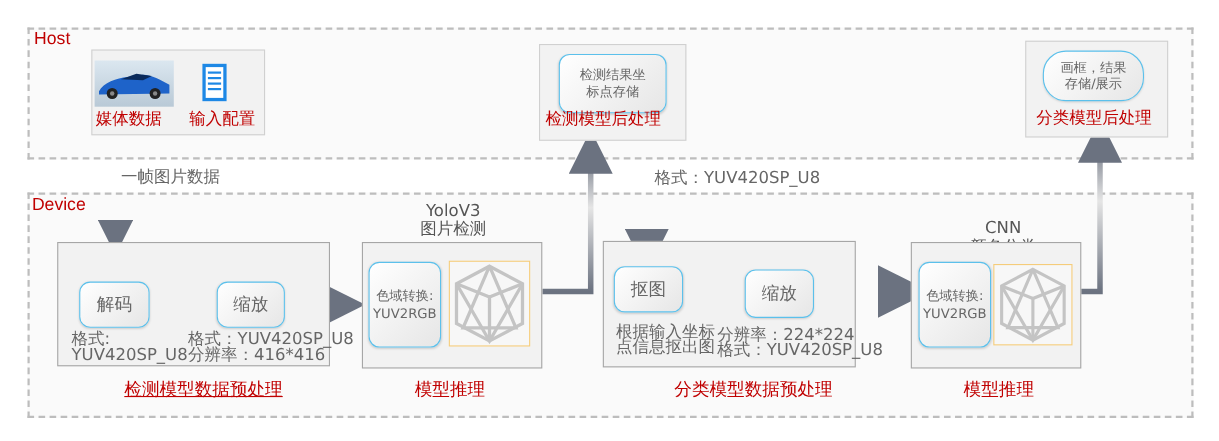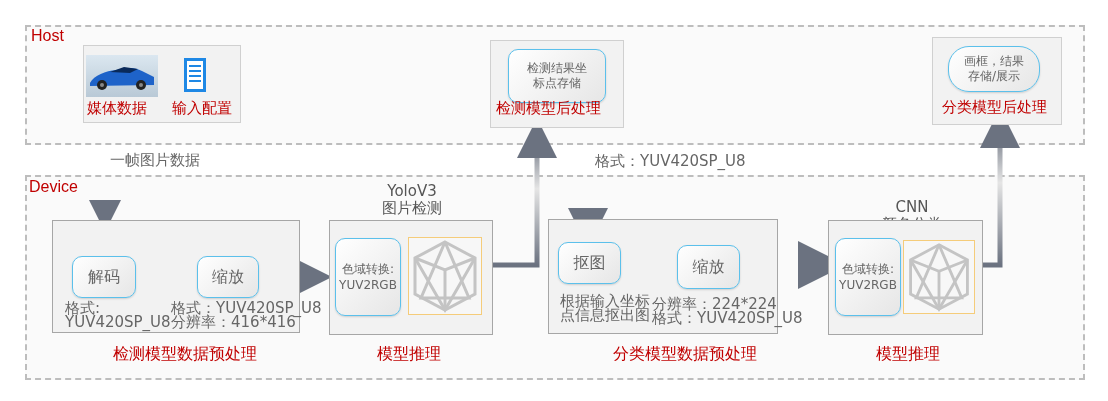--- a/index.html
+++ b/index.html
@@ -109,21 +109,21 @@
     <div>YUV420SP_U8</div>
   </div>
   <div class="node" style="left:144px;top:35px;width:62px;height:42px;font-size:16px;">
     <span>缩放</span>
   </div>
   <div class="note" style="left:118px;top:80px;">
     <div>格式：YUV420SP_U8</div>
     <div>分辨率：416*416</div>
   </div>
 </div>
-<div class="red" style="left:113px;top:344px;">检测模型数据预处理</div>
+<div class="red" style="left:113px;top:344px;text-decoration:underline;">检测模型数据预处理</div>
 
 <div class="title" style="left:357px;top:183px;width:110px;">
   <div>YoloV3</div>
   <div>图片检测</div>
 </div>
 <div class="panel" style="left:329px;top:220px;width:164px;height:115px;">
   <div class="node" style="left:5px;top:17px;width:66px;height:78px;font-size:12px;line-height:16px;flex-direction:column;">
     <span>色域转换:</span>
     <span>YUV2RGB</span>
   </div>

